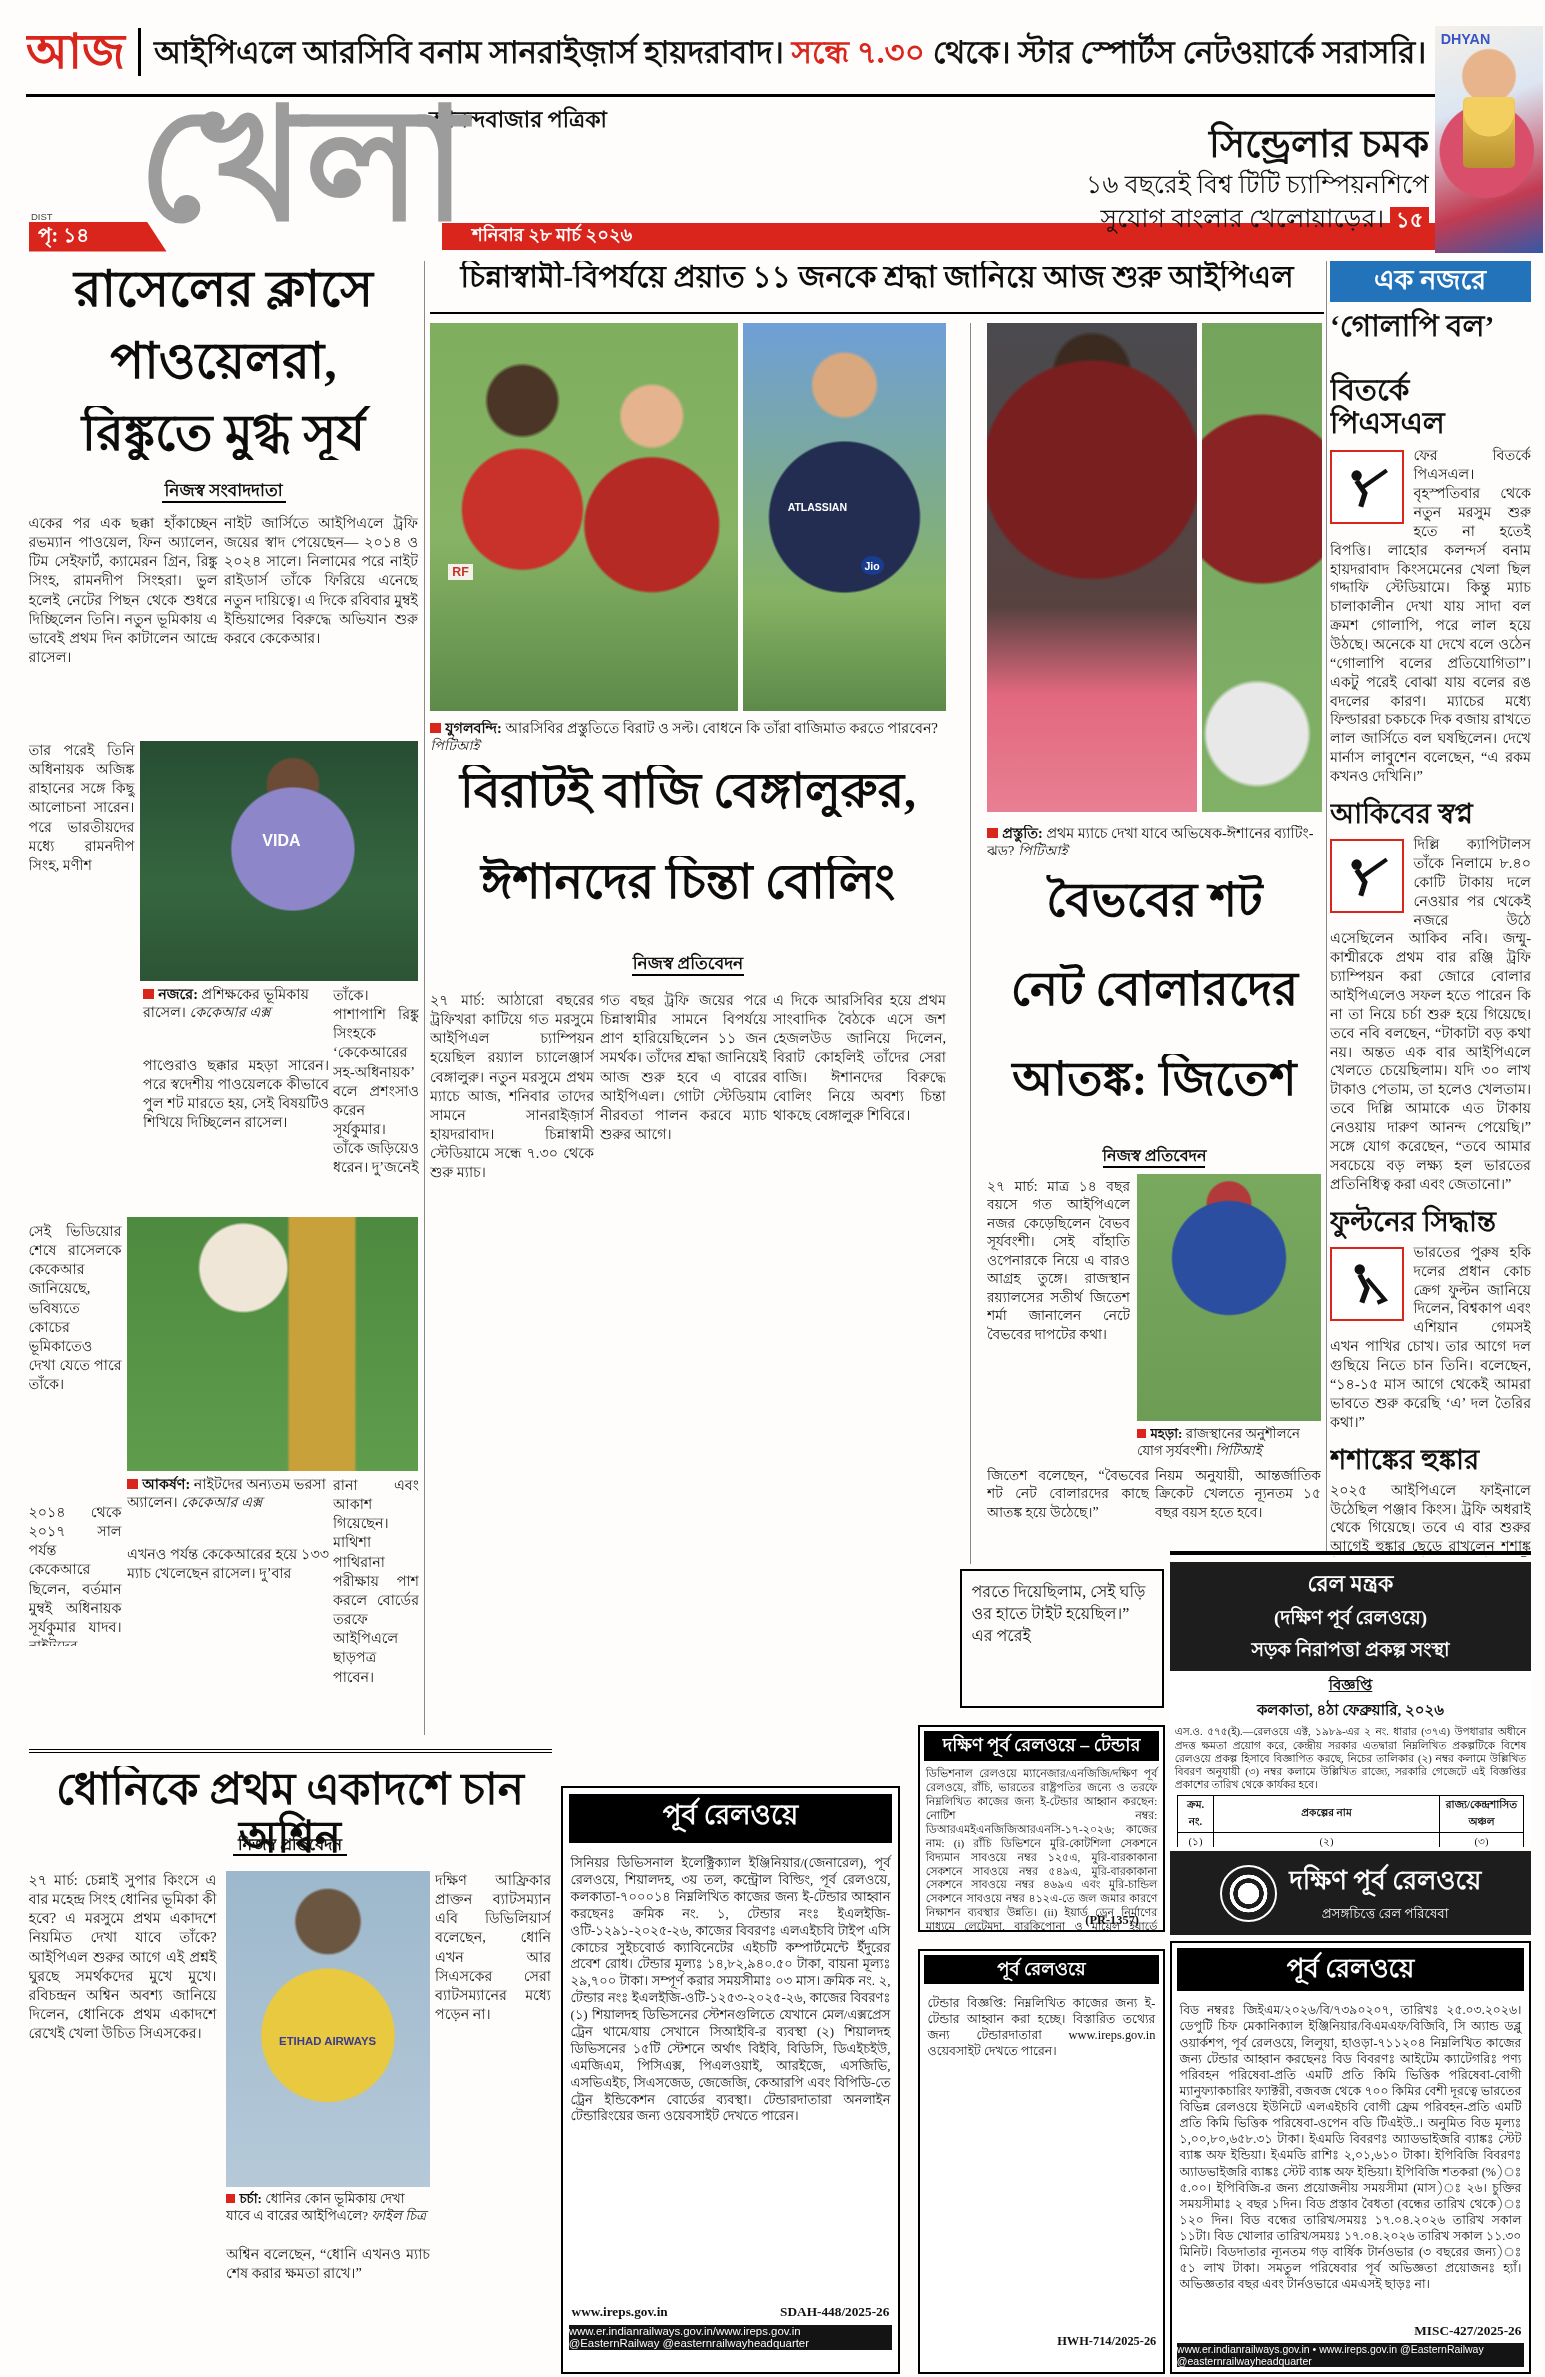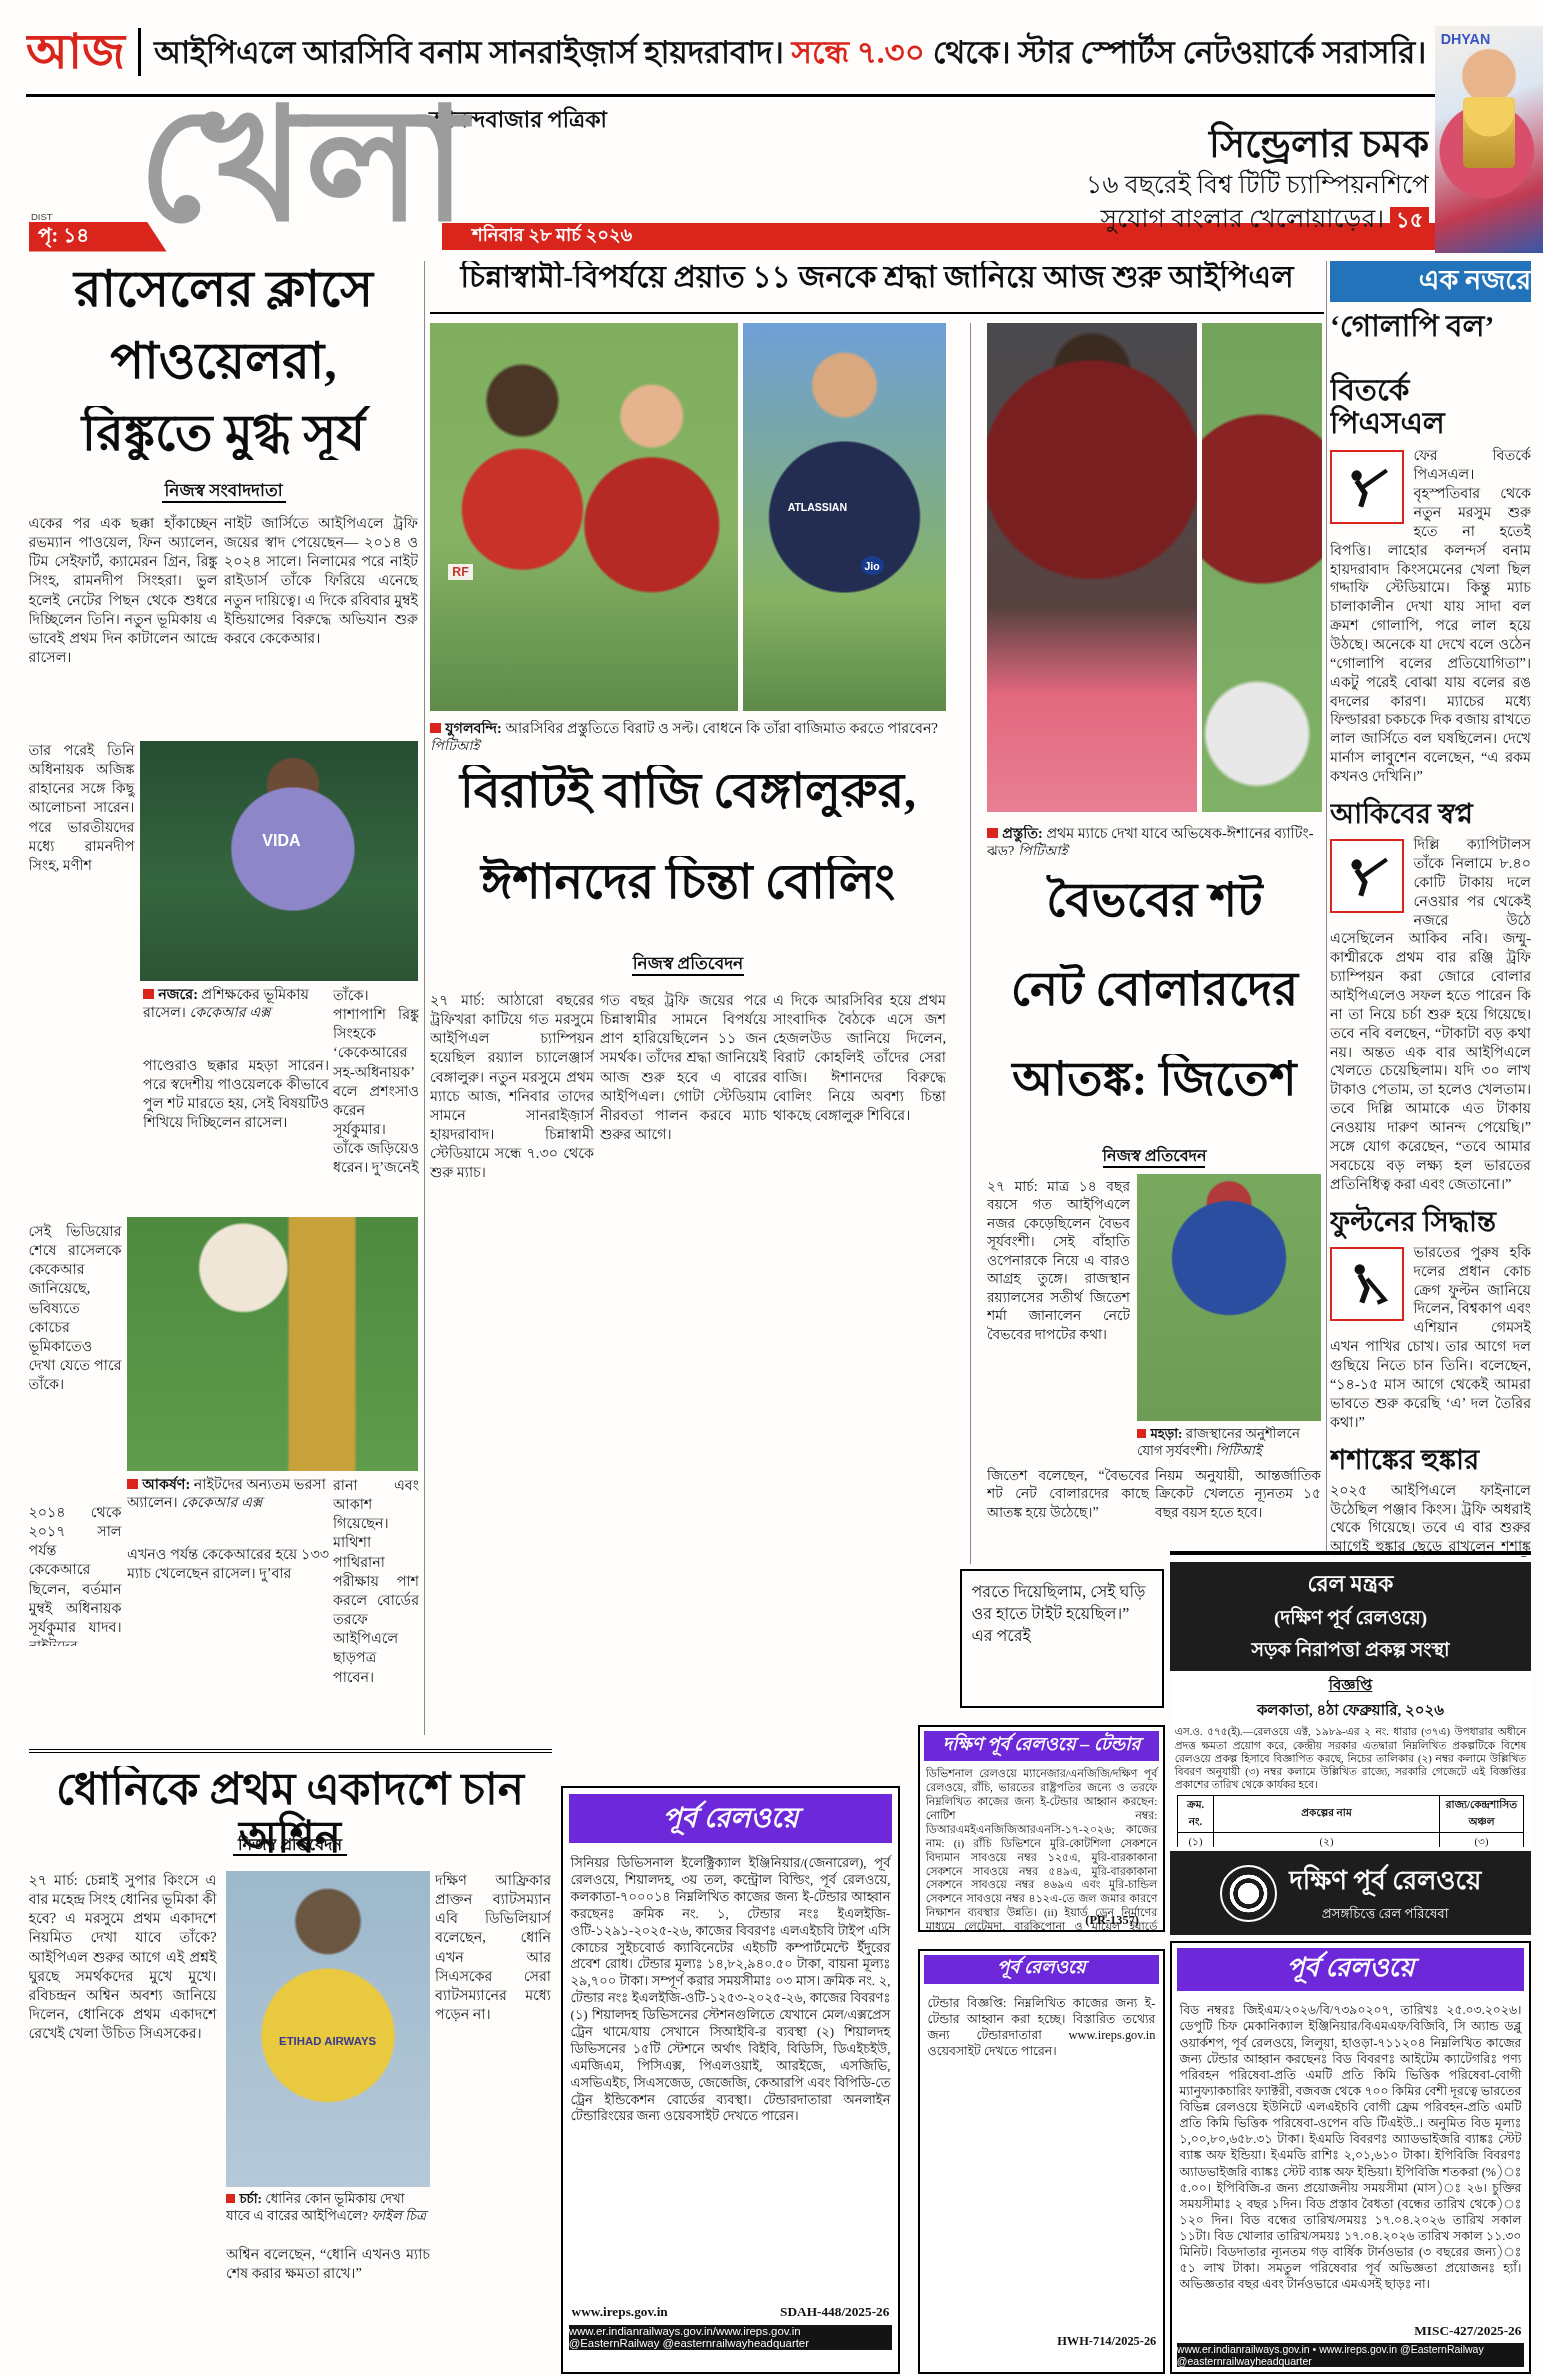--- a/index.html
+++ b/index.html
@@ -21,21 +21,21 @@
   .cap{font-size:14.3px;line-height:1.25;color:#101010;}
   .cap .lead{font-weight:bold;}
   .cap .credit{font-style:italic;}
   .bullet{display:inline-block;width:10.5px;height:10.5px;background:#d9251c;margin-right:4.8px;}
   .ph{position:absolute;overflow:hidden;background:#74a45c;}
   .ph .lab{position:absolute;font-family:"Liberation Sans",sans-serif;font-weight:bold;}
   .sb{font-size:14.3px;line-height:1.32;}
   .icon-box{float:left;width:70px;height:70px;border:2.4px solid #d9251c;margin:3.8px 9.5px 3.8px 0;
             display:flex;align-items:center;justify-content:center;background:#fff;}
   .ad{border:2.4px solid #000;background:#fff;}
-  .ad-head{background:#6d28d9;color:#fff;font-weight:bold;display:flex;align-items:flex-end;justify-content:center;font-style:italic;}
+  .ad-head{background:#000000;color:#fff;font-weight:bold;display:flex;align-items:flex-start;justify-content:center;}
   .ad-body{font-size:12.4px;line-height:1.3;text-align:justify;padding:6.7px 7.6px;}
   .strip{background:#141414;color:#fff;font-family:"Liberation Sans",sans-serif;
          display:flex;align-items:center;justify-content:center;}
   .sb-head{font-weight:bold;font-size:27.6px;line-height:1.1;margin:13.3px 0 5.7px 0;}
 </style>
 </head>
 <body>
 
 <div id="page">
 
@@ -162,21 +162,21 @@
       radial-gradient(circle at 50% 34%,#2b4ea0 0 30%,transparent 31%),
       radial-gradient(circle at 50% 12%,#b33a3a 0 9%,transparent 10%),
       linear-gradient(180deg,#79a95f 0%,#6d9c55 100%);"></div>
   <div class="abs cap" style="left:1137px;top:1426px;width:184px;height:31px;font-size:13.3px;">
     <span class="bullet" style="width:8.6px;height:8.6px;"></span><span class="lead">মহড়া:</span><span> রাজস্থানের অনুশীলনে যোগ সূর্যবংশী।</span> <span class="credit">পিটিআই</span>
   </div>
   <div class="abs jst body-txt" style="left:987px;top:1467px;width:162px;height:95px;font-size:13.8px;">জিতেশ বলেছেন, “বৈভবের শট নেট বোলারদের কাছে আতঙ্ক হয়ে উঠেছে।”</div>
   <div class="abs jst body-txt" style="left:1155px;top:1467px;width:166px;height:95px;font-size:13.8px;">নিয়ম অনুযায়ী, আন্তর্জাতিক ক্রিকেট খেলতে ন্যূনতম ১৫ বছর বয়স হতে হবে।</div>
 
   <div class="abs" style="left:1330px;top:261px;width:201px;height:1296px;">
-    <div style="background:#2273b9;height:41px;display:flex;align-items:center;justify-content:flex-end;margin-bottom:7.6px;">
+    <div style="background:#2273b9;height:41px;display:flex;align-items:center;justify-content:flex-start;margin-bottom:7.6px;padding-left:44px;">
       <span class="white bold" style="font-size:27px;">এক নজরে</span>
     </div>
     <div class="bold" style="font-size:29.5px;line-height:1.12;">
       <span style="display:block;">‘গোলাপি বল’</span>
       <span style="display:block;margin-top:31px;">বিতর্কে পিএসএল</span>
     </div>
     <div class="sb jst" style="margin-top:6.7px;">
       <span class="icon-box">
         <svg width="52" height="52" viewBox="0 0 100 100">
             <circle cx="30" cy="28" r="10" fill="#111"></circle>

